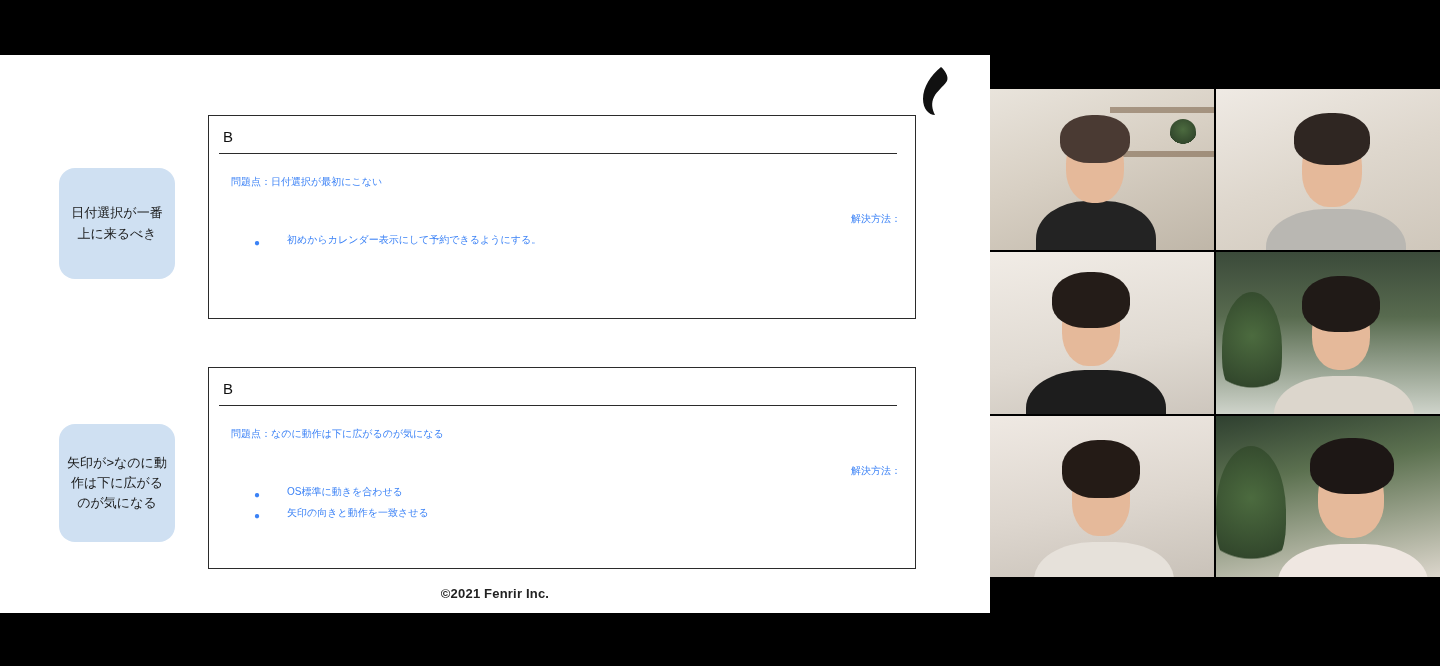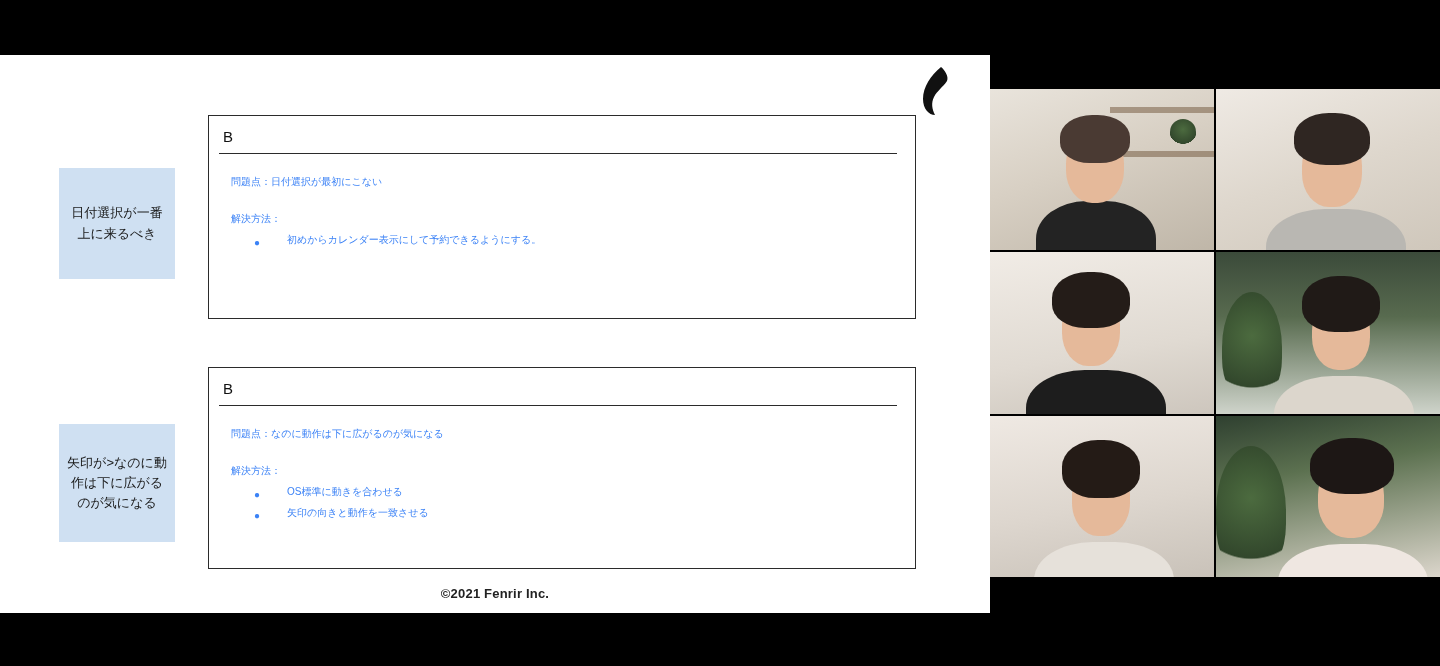--- a/index.html
+++ b/index.html
@@ -43,20 +43,21 @@
     background: #cfe0f2;
     color: #1a1a1a;
     font-size: 13px;
     line-height: 1.55;
     text-align: center;
     display: flex;
     align-items: center;
     justify-content: center;
     padding: 6px 8px;
     box-sizing: border-box;
+    border-radius: 16px;
   }
   .callout-1 {
     left: 59px;
     top: 113px;
     width: 116px;
     height: 111px;
   }
   .callout-2 {
     left: 59px;
     top: 369px;
@@ -85,21 +86,21 @@
     background: #2b2b2b;
     margin: 0 18px 0 10px;
   }
   .card-body {
     padding: 20px 14px 10px 22px;
     font-size: 10px;
     color: #3b82f6;
     line-height: 1.5;
   }
   .problem-line { margin: 0 0 22px 0; }
-  .solution-label { margin: 0 0 6px 0; }
+  .solution-label { margin: 0 0 6px 0; text-align: right; }
   .bullets {
     list-style: none;
     margin: 4px;
     padding: 0;
   }
   .bullets li {
     position: relative;
     padding-left: 52px;
     margin-bottom: 6px;
   }

